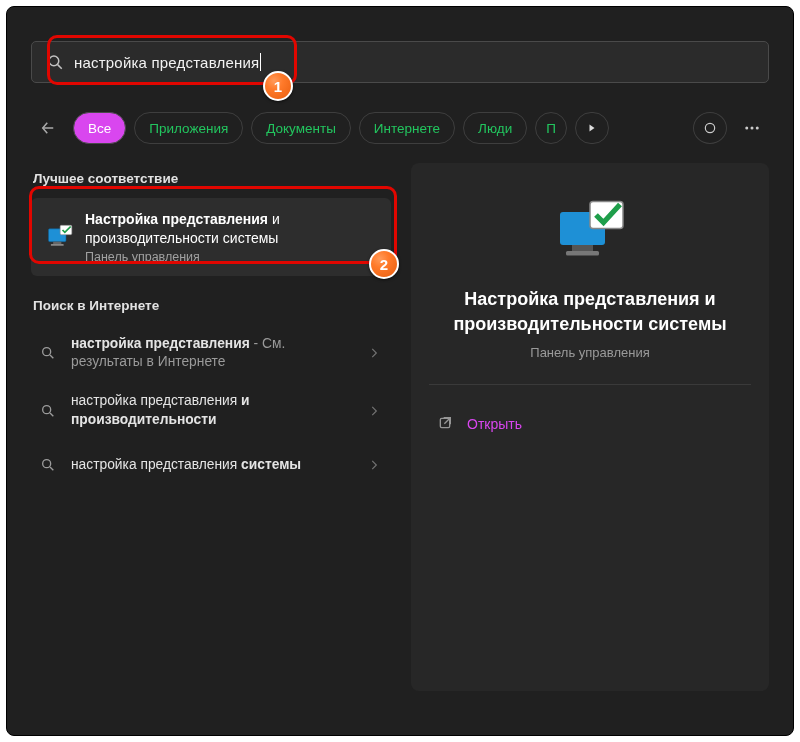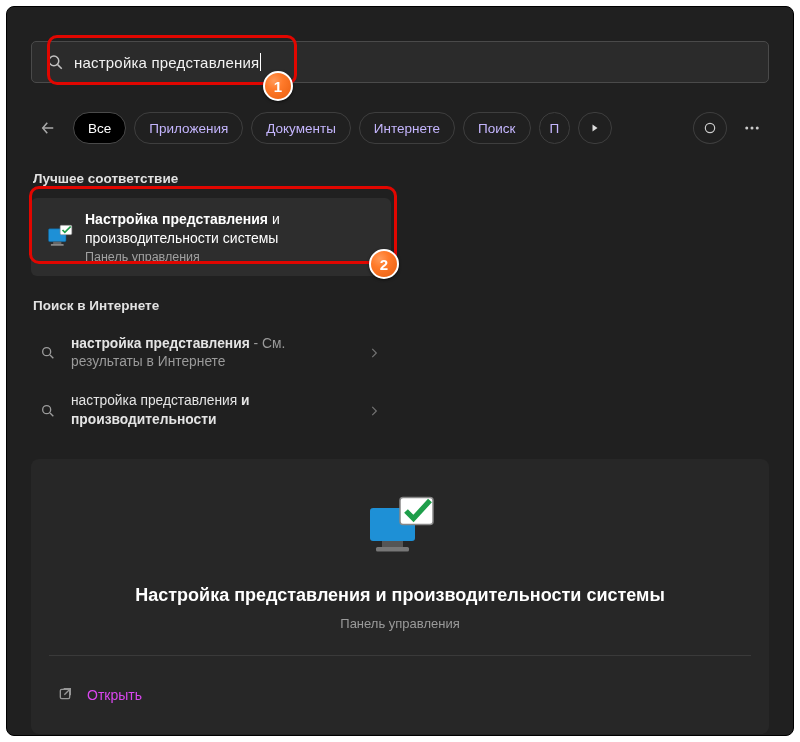--- a/index.html
+++ b/index.html
@@ -39,28 +39,28 @@
     display: flex; align-items: center; justify-content: center;
     z-index: 50;
   }
 
   
   .tabrow { display: flex; align-items: center; gap: 8px; margin-top: 28px; }
   .back-arrow { width: 34px; height: 34px; display:flex; align-items:center; justify-content:center; opacity:.8; }
   .pill {
     height: 32px; padding: 0 14px; border-radius: 16px;
     background: transparent; border: 1px solid #3e3e3e;
-    color: #c4b5fd; font-size: 13.5px; display:flex; align-items:center;
+    color: #22c55e; font-size: 13.5px; display:flex; align-items:center;
     white-space: nowrap;
   }
-  .pill.active { background: #000000; border-color: #4a4a4a; color:#fff; }
+  .pill.active { background: #d946ef; border-color: #4a4a4a; color:#fff; }
   .pill.icononly { width: 34px; padding:0; justify-content:center; }
 
   
-  .body { display: flex; gap: 20px; margin-top: 18px; height: calc(100% - 142px); flex-direction: column; }
+  .body { display: flex; gap: 20px; margin-top: 18px; height: calc(100% - 142px); }
   .left { width: 360px; flex-shrink: 0; }
   .right { flex: 1; background: #272727; border-radius: 8px; padding: 24px 22px; position: relative; }
 
   .section-label { font-size: 13.5px; color: #e2e2e2; font-weight: 600; margin: 8px 0 12px 2px; }
 
   
   .bestmatch {
     background: #2d2d2d; border-radius: 6px; padding: 12px 14px;
     display: flex; align-items: center; gap: 12px;
     position: relative;
@@ -124,21 +124,21 @@
     <div class="back-arrow">
       <svg viewBox="0 0 24 24" width="18" height="18" fill="none" stroke="#ccc" stroke-width="2">
           <line x1="19" y1="12" x2="5" y2="12"></line>
           <polyline points="11 5 5 12 11 19"></polyline>
         </svg>
     </div>
     <div class="pill active">Все</div>
     <div class="pill">Приложения</div>
     <div class="pill">Документы</div>
     <div class="pill">Интернете</div>
-    <div class="pill">Поиск</div>
+    <div class="pill">Люди</div>
     <div class="pill" style="padding:0 10px">П</div>
     <div class="pill icononly">
       <svg viewBox="0 0 24 24" width="12" height="12" fill="#ddd">
           <polygon points="7,5 17,12 7,19"></polygon>
         </svg>
     </div>
     <div style="flex:1"></div>
     <div class="pill icononly" style="border-radius:50%">
       <svg viewBox="0 0 24 24" width="14" height="14" fill="none" stroke="#ccc" stroke-width="2">
           <circle cx="12" cy="12" r="8"></circle>
@@ -209,20 +209,36 @@
         <div class="li-text">
           <span>настройка представления </span><b>и производительности</b>
         </div>
         <span class="chevron">
           <svg viewBox="0 0 24 24" width="14" height="14" fill="none" stroke="#aaa" stroke-width="2">
               <polyline points="9 5 16 12 9 19"></polyline>
             </svg>
         </span>
       </div>
 
+      <div class="list-item">
+        <span class="li-icon">
+          <svg viewBox="0 0 24 24" width="16" height="16" fill="none" stroke="#bbb" stroke-width="2">
+              <circle cx="10" cy="10" r="6"></circle>
+              <line x1="15" y1="15" x2="20" y2="20"></line>
+            </svg>
+        </span>
+        <div class="li-text">
+          <span>настройка представления </span><b>системы</b>
+        </div>
+        <span class="chevron">
+          <svg viewBox="0 0 24 24" width="14" height="14" fill="none" stroke="#aaa" stroke-width="2">
+              <polyline points="9 5 16 12 9 19"></polyline>
+            </svg>
+        </span>
+      </div>
     </div>
 
     <div class="right">
       <span class="bigicon">
         <svg viewBox="0 0 48 48" width="72" height="72">
           <rect x="4" y="10" width="30" height="22" rx="2" fill="#1e90d6"></rect>
           <rect x="12" y="32" width="14" height="4" fill="#555"></rect>
           <rect x="8" y="36" width="22" height="3" rx="1" fill="#777"></rect>
           <rect x="24" y="3" width="22" height="18" rx="2" fill="#fff" stroke="#888" stroke-width="1"></rect>
           <polyline points="28,12 33,17 44,5" fill="none" stroke="#1e9e4a" stroke-width="3.5"></polyline>

